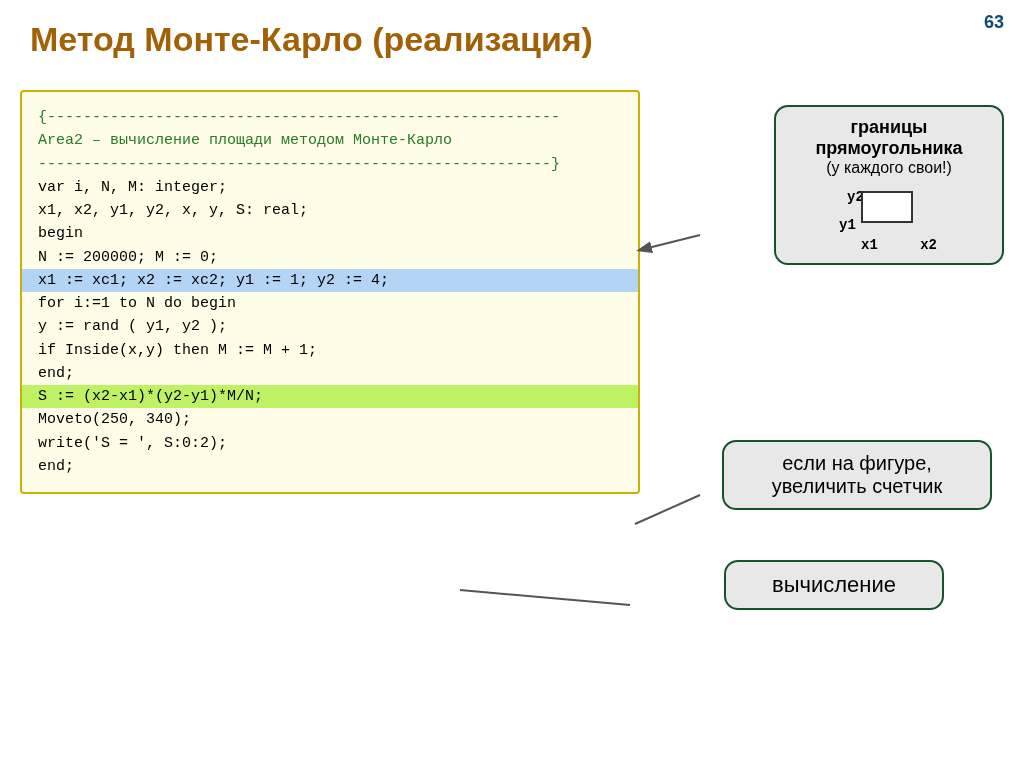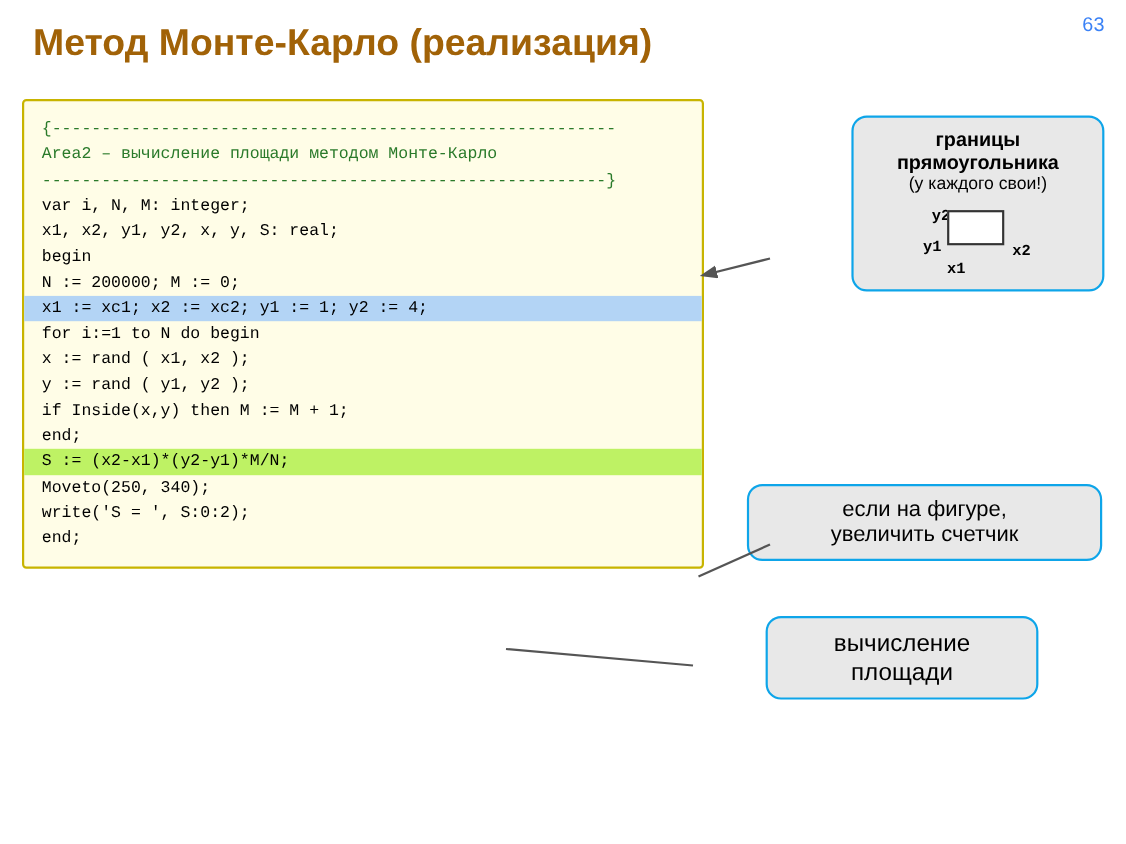--- a/index.html
+++ b/index.html
@@ -10,22 +10,22 @@
       font-family: Arial, sans-serif;
       position: relative;
       overflow: hidden;
     }
 
     .page-number {
       position: absolute;
       top: 12px;
       right: 20px;
       font-size: 18px;
-      color: #3b82f6;
-      font-weight: normal;
+      color: #0c4a6e;
+      font-weight: bold;
     }
 
     .title {
       position: absolute;
       top: 20px;
       left: 30px;
       font-size: 34px;
       font-weight: bold;
       color: #a16207;
     }
@@ -49,95 +49,93 @@
     }
 
     .code-normal {
       color: #000;
     }
 
     
     .callout {
       position: absolute;
       background: #e8e8e8;
-      border: 2px solid #0ea5e9;
+      border: 2px solid #14532d;
       border-radius: 14px;
       padding: 10px 28px;
       font-size: 17px;
       color: #000;
       text-align: center;
     }
 
     .callout-top {
       top: 105px;
       right: 20px;
       width: 230px;
     }
 
     .callout-middle {
       top: 440px;
-      right: 22px;
-      width: 323px;
+      right: 32px;
+      width: 270px;
     }
 
     .callout-bottom {
       top: 560px;
       right: 80px;
-      width: 248px;
+      width: 220px;
     }
   </style>
 </head>
 <body>
 
 <div class="page-number">63</div>
 
 <h1 class="title">Метод Монте-Карло (реализация)</h1>
 
 <div class="code-box">
   <div class="comment-green">{---------------------------------------------------------</div>
   <div class="comment-green">  Area2 – вычисление площади методом Монте-Карло</div>
   <div class="comment-green">---------------------------------------------------------}</div>
   <div class="code-normal">var i, N, M: integer;</div>
   <div class="code-normal">    x1, x2, y1, y2, x, y, S: real;</div>
   <div class="code-normal">begin</div>
   <div class="code-normal">  N := 200000;   M := 0;</div>
   <div style="background:#b3d4f5; margin:0 -16px; padding:0 16px;">  x1 := xc1;  x2 := xc2; y1 := 1;  y2 := 4;</div>
   <div class="code-normal">  for i:=1 to N do begin</div>
-  <div class="code-normal">    x  :=  rand  (  x1,  x2  );</div>
   <div class="code-normal">    y  :=  rand  (  y1,  y2  );</div>
   <div class="code-normal">    if Inside(x,y) then   M  :=  M  +  1;</div>
   <div class="code-normal">  end;</div>
   <div style="background:#bef264; margin:0 -16px; padding:0 16px;">  S  :=  (x2-x1)*(y2-y1)*M/N;</div>
   <div class="code-normal">  Moveto(250, 340);</div>
   <div class="code-normal">  write('S = ', S:0:2);</div>
   <div class="code-normal">end;</div>
 </div>
 
 <div class="callout callout-top">
   <div style="font-weight:bold; font-size:18px;">границы</div>
   <div style="font-weight:bold; font-size:18px;">прямоугольника</div>
   <div style="font-size:16px; color:#000;">(у каждого свои!)</div>
 
   <div style="position:relative; width:100px; height:70px; margin:6px auto 0;">
     <span style="position:absolute; top:6px; left:8px; font-family:'Courier New',monospace; font-weight:bold; font-size:14px;text-align:right;">y2</span>
     <span style="position:absolute; top:34px; left:0; font-family:'Courier New',monospace; font-weight:bold; font-size:14px;">y1</span>
     <div style="position:absolute; top:8px; left:22px; width:52px; height:32px; border:2px solid #333; background:#fff;"></div>
     <span style="position:absolute; bottom:0; left:22px; font-family:'Courier New',monospace; font-weight:bold; font-size:14px;margin-top:34px;">x1</span>
-    <span style="position:absolute; bottom:16px; right:2px; font-family:'Courier New',monospace; font-weight:bold; font-size:14px;">x2</span>
+    <span style="position:absolute; bottom:0; right:2px; font-family:'Courier New',monospace; font-weight:bold; font-size:14px;">x2</span>
   </div>
 </div>
 
 <div class="callout callout-middle">
   <div style="font-size:20px;">если на фигуре,</div>
   <div style="font-size:20px;">увеличить счетчик</div>
 </div>
 
 <div class="callout callout-bottom">
   <div style="font-size:22px;">вычисление</div>
-  <div style="font-size:22px;">площади</div>
 </div>
 
 <svg style="position:absolute; top:0; left:0; width:1024px; height:767px; pointer-events:none;">
 
   <line x1="700" y1="235" x2="640" y2="250" stroke="#555" stroke-width="2" marker-end="url(#arrow)"></line>
 
   <line x1="700" y1="495" x2="635" y2="524" stroke="#555" stroke-width="2"></line>
 
   <line x1="630" y1="605" x2="460" y2="590" stroke="#555" stroke-width="2"></line>
   <defs>

